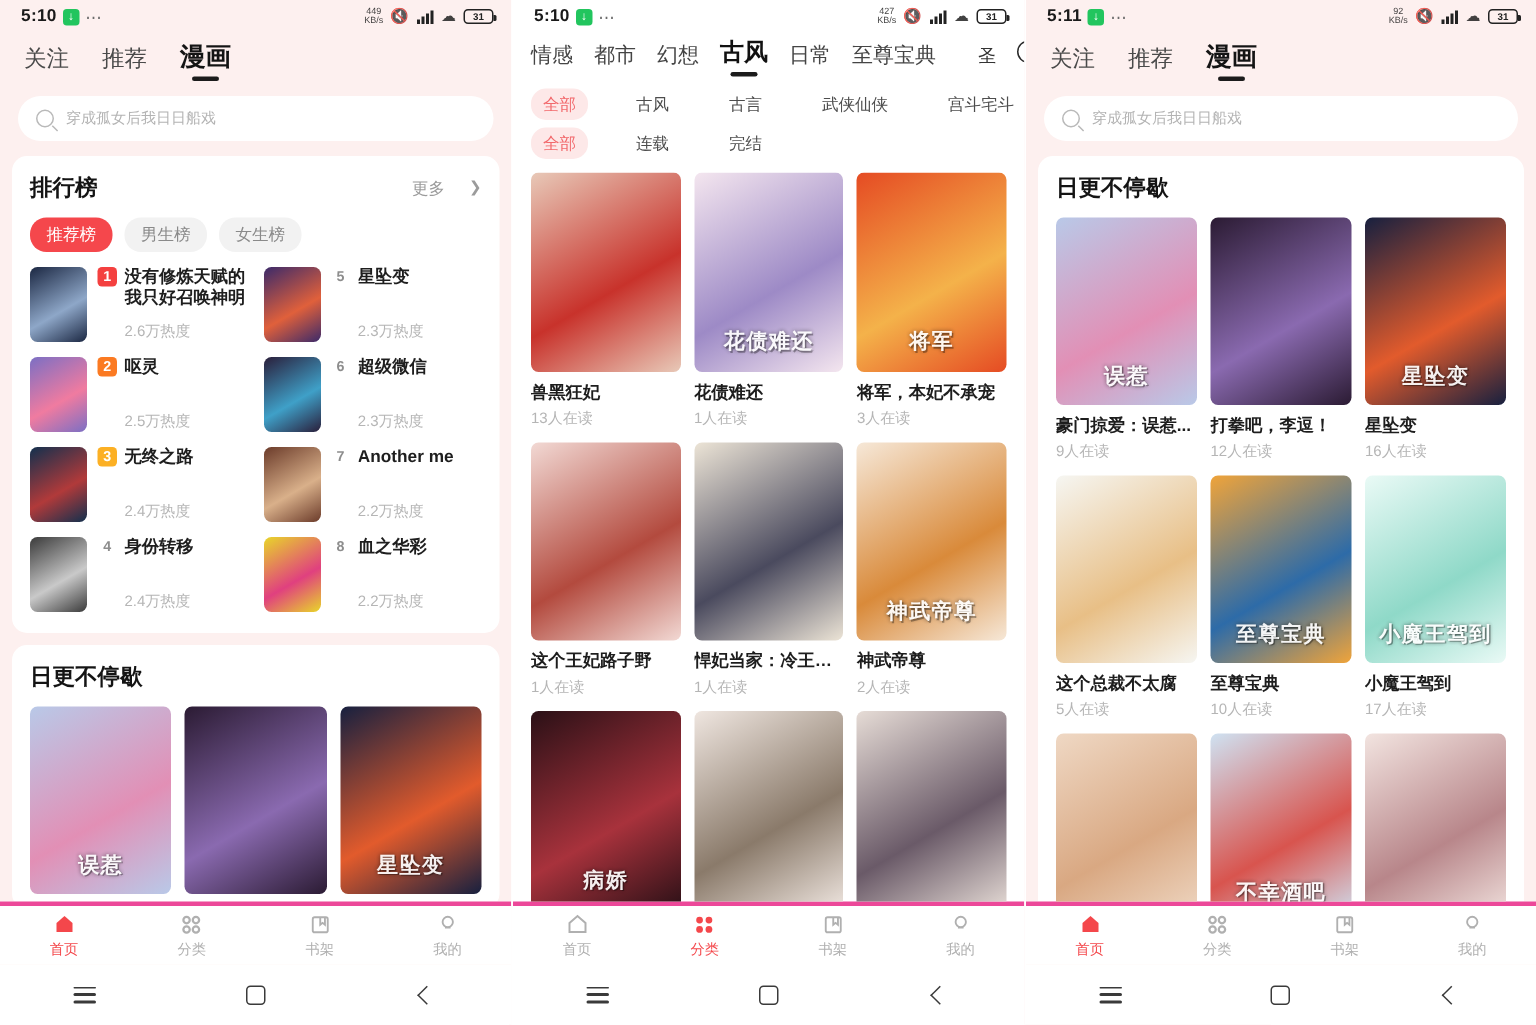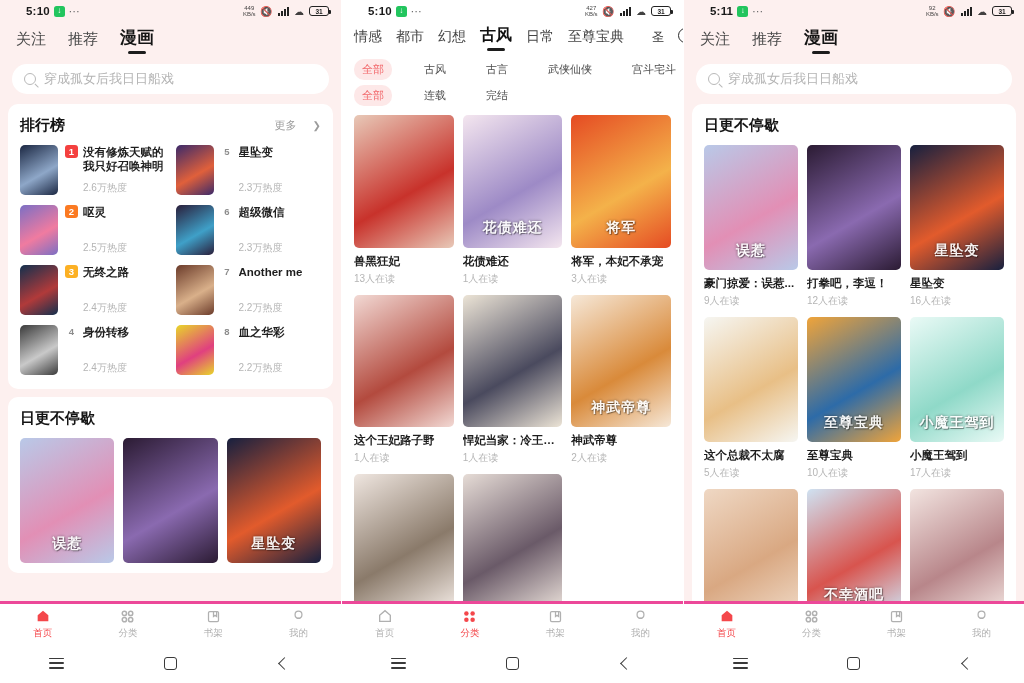--- a/index.html
+++ b/index.html
@@ -16,21 +16,21 @@
     background: #fdf0ef;
     display: flex; flex-direction: column;
   }
   .phone.mid { width: 342px; background: #ffffff; }
   .phone + .phone { border-left: 1px solid #ffffff; }
 
   
   .statusbar {
     height: 22px; flex: 0 0 22px;
     display: flex; align-items: center; justify-content: space-between;
-    padding: 0 12px 0 26px;
+    padding: 0 12px 0 14px;
     font-size: 11px; color: #1a1a1a;
   }
   .sb-left { display: flex; align-items: center; gap: 4px; }
   .sb-time { font-size: 11.5px; font-weight: 600; letter-spacing: .2px; }
   .sb-dl {
     width: 11px; height: 11px; border-radius: 2.5px; background: #22c55e;
     display: inline-flex; align-items: center; justify-content: center;
     color: #fff; font-size: 8px; line-height: 1;
   }
   .sb-dots { color: #6b6b6b; font-size: 11px; letter-spacing: .5px; }
@@ -74,21 +74,21 @@
     display: flex; align-items: center; gap: 8px; padding: 0 12px;
   }
   .mag {
     width: 12px; height: 12px; border: 1.4px solid #b9b9b9; border-radius: 50%;
     position: relative; flex: 0 0 12px;
   }
   .mag::after {
     content:""; position:absolute; right:-4px; bottom:-2px;
     width:5px; height:1.4px; background:#b9b9b9; transform: rotate(45deg);
   }
-  .search-text { font-size: 13px; color: #b3b3b3; }
+  .search-text { font-size: 10px; color: #b3b3b3; }
 
   
   .card {
     background: #fff; border-radius: 10px; margin: 0 8px 8px;
     padding: 12px 12px 10px;
   }
   .card-head { display: flex; align-items: center; justify-content: space-between; margin-bottom: 10px; }
   .card-title { font-size: 15px; font-weight: 700; color: #141414; }
   .more { font-size: 11px; color: #9b9b9b; display: flex; align-items: center; gap: 16px; }
   .chev { font-size: 10px; }
@@ -243,20 +243,25 @@
     </div>
 
     <div class="scroll">
       <div class="card">
         <div class="card-head">
           <span class="card-title">排行榜</span>
           <span class="more">
             <span>更多</span>
             <span class="chev">❯</span>
           </span>
+        </div>
+        <div class="pills">
+          <span class="pill on">推荐榜</span>
+          <span class="pill">男生榜</span>
+          <span class="pill">女生榜</span>
         </div>
         <div class="rank-grid" id="rank-grid">
             <div class="rank-item">
               <div class="rank-thumb" style="background: linear-gradient(150deg, rgb(27, 39, 66) 0%, rgb(142, 167, 200) 58%, rgb(27, 39, 66) 100%);"></div>
               <div class="rank-body">
                 <div class="rank-line">
                   <span class="rank-no badge b1">1</span>
                   <span class="rank-name">没有修炼天赋的我只好召唤神明</span>
                 </div>
                 <div class="rank-heat">2.6万热度</div>
@@ -500,20 +505,25 @@
             <div class="gread">1人在读</div>
           </div>
           <div class="gcell">
             <div class="gcover" style="background: linear-gradient(150deg, rgb(246, 232, 216) 0%, rgb(217, 138, 58) 58%, rgb(246, 232, 216) 100%);">
               <div class="arttext">神武帝尊</div>
             </div>
             <div class="gname">神武帝尊</div>
             <div class="gread">2人在读</div>
           </div>
           <div class="gcell">
+            <div class="gcover" style="background: linear-gradient(150deg, rgb(42, 16, 22) 0%, rgb(168, 50, 60) 58%, rgb(42, 16, 22) 100%);">
+              <div class="arttext">病娇</div>
+            </div>
+          </div>
+          <div class="gcell">
             <div class="gcover" style="background: linear-gradient(150deg, rgb(239, 230, 224) 0%, rgb(138, 122, 106) 58%, rgb(239, 230, 224) 100%);"></div>
           </div>
           <div class="gcell">
             <div class="gcover" style="background: linear-gradient(150deg, rgb(230, 220, 214) 0%, rgb(106, 90, 104) 58%, rgb(230, 220, 214) 100%);"></div>
           </div>
         </div>
     </div>
 
     <div class="botnav" id="s2-nav">
         <div class="bnitem">

